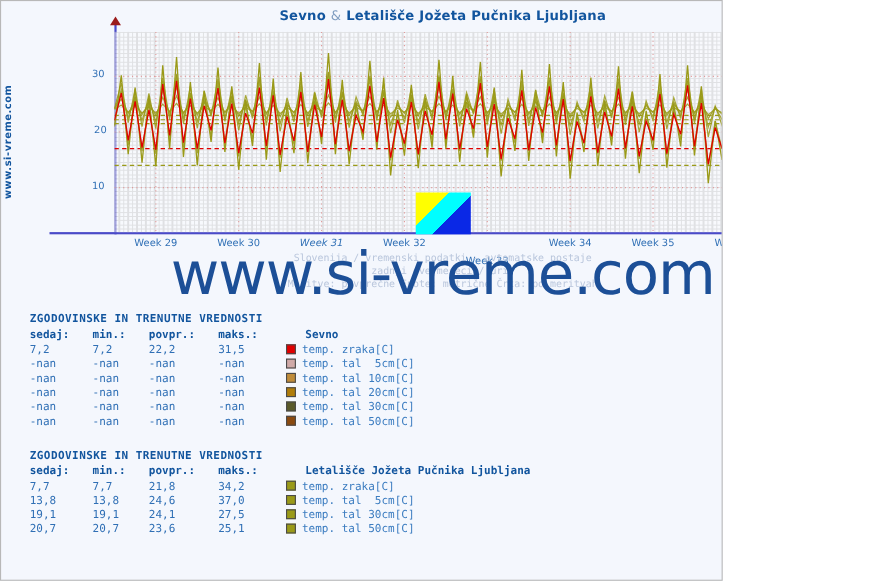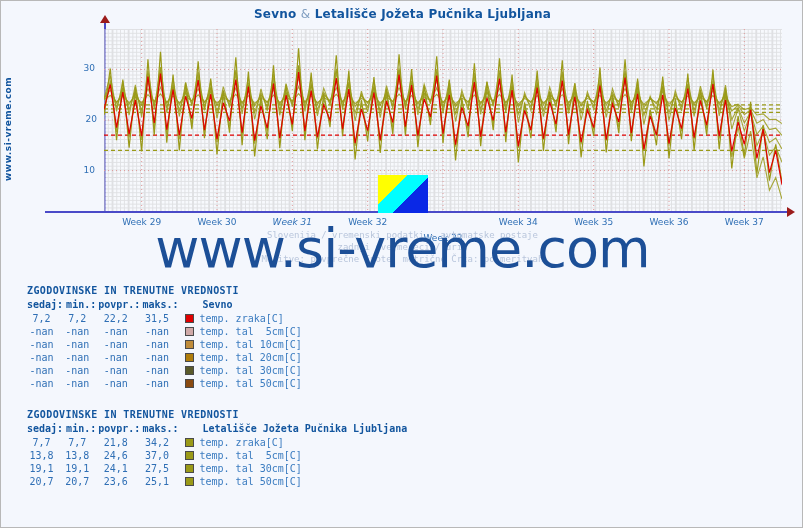--- a/index.html
+++ b/index.html
@@ -8,21 +8,21 @@
     background: #ffffff;
   }
   body {
     width: 803px;
     height: 528px;
     font-family: "DejaVu Sans", sans-serif;
     overflow: hidden;
   }
   #page {
     position: relative;
-    width: 803px;
+    width: 657px;
     height: 528px;
     background: #f4f7fd;
     border: 1px solid #b8b8b8;
     box-sizing: border-box;
     overflow: hidden;
   }
   
   #chart-title {
     position: absolute;
     top: 6px;
@@ -181,30 +181,30 @@
   }
   table.stats {
     border-collapse: collapse;
     font-family: "DejaVu Sans Mono", monospace;
     font-size: 10px;
   }
   table.stats th {
     font-weight: bold;
     color: #12559e;
     text-align: right;
-    padding: 0 2px 2px 0;
+    padding: 0 21px 2px 0;
     white-space: pre;
   }
   table.stats th.station {
     text-align: left;
     padding-left: 22px;
   }
   table.stats td {
     color: #2f6fb5;
-    text-align: center;
+    text-align: left;
     padding: 1px 9px 1px 0;
     white-space: pre;
   }
   table.stats td.serieslabel {
     text-align: left;
     padding-left: 4px;
     color: #3b7cc0;
     white-space: pre;
   }
   .swatch {

